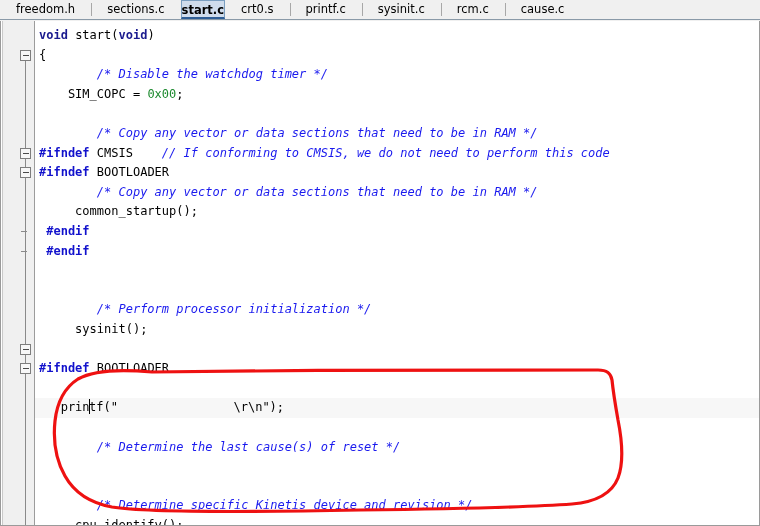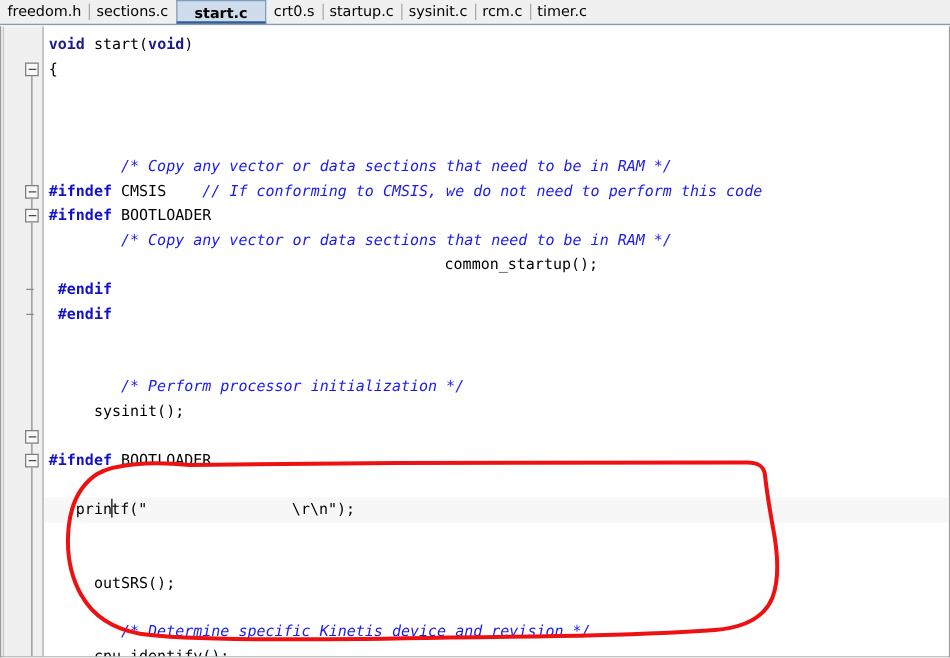--- a/index.html
+++ b/index.html
@@ -15,37 +15,37 @@
     position:absolute;left:0;top:0;width:760px;height:20px;
     background:#f0f0f0;
     display:flex;align-items:flex-end;
     box-sizing:border-box;
     border-bottom:1px solid #8a9aa8;
   }
   .tab{
     height:19px;line-height:19px;
     font-family:"DejaVu Sans",sans-serif;
     font-size:11.5px;color:#000000;
-    padding:0 6px;
+    padding:0 16px;
     box-sizing:border-box;
     white-space:nowrap;
     position:relative;
     background:transparent;
   }
   .tab + .tab::before{
     content:"";position:absolute;left:0;top:3px;bottom:3px;width:1px;background:#a8a8a8;
   }
   .tab.active{
     font-weight:bold;
     background:#cfdcec;
     border-left:1px solid #7a9ec0;
     border-right:1px solid #7a9ec0;
     border-top:1px solid #7a9ec0;
     border-bottom:2px solid #2f5e96;
-    padding:0 14px;
+    padding:0 0;
   }
   .tab.active::before{display:none;}
   .tab.active + .tab::before{display:none;}
 
   
   .editor{
     position:absolute;left:0;top:21px;width:760px;height:505px;
     background:#ffffff;box-sizing:border-box;
     border-left:1px solid #9a9a9a;
     border-right:1px solid #9a9a9a;
@@ -105,24 +105,24 @@
 </head>
 <body>
 
 <div id="app">
 
   <div class="tabbar">
     <div class="tab"><span>freedom.h</span></div>
     <div class="tab"><span>sections.c</span></div>
     <div class="tab active"><span>start.c</span></div>
     <div class="tab"><span>crt0.s</span></div>
-    <div class="tab"><span>startup.c</span></div>
+    <div class="tab"><span>printf.c</span></div>
     <div class="tab"><span>sysinit.c</span></div>
     <div class="tab"><span>rcm.c</span></div>
-    <div class="tab"><span>timer.c</span></div>
+    <div class="tab"><span>cause.c</span></div>
   </div>
 
   <div class="editor">
     <div class="frameshadow"></div>
 
     <div class="gutter">
       <div id="fold-layer" style="position: relative; height: 505px;">
           <div class="foldbox" style="left: 15px; top: 28.6px;"></div>
           <div class="foldbox" style="left: 15px; top: 126.6px;"></div>
           <div class="foldbox" style="left: 15px; top: 146.2px;"></div>
@@ -136,38 +136,39 @@
           <div class="foldline" style="left: 20px; top: 353.2px; height: 170.4px;"></div>
           <div class="foldtick" style="left: 16px; top: 210px; width: 6px;"></div>
           <div class="foldtick" style="left: 16px; top: 229.6px; width: 6px;"></div>
         </div>
     </div>
 
     <div class="codearea">
       <div id="code-lines" style="position: relative; height: 505px;">
           <div class="line" style="position: absolute; left: 0px; right: 0px; top: 5px;"><span class="kw">void </span><span class="plain">start(</span><span class="kw">void</span><span class="plain">)</span></div>
           <div class="line" style="position: absolute; left: 0px; right: 0px; top: 24.6px;"><span class="plain">{</span></div>
-          <div class="line" style="position: absolute; left: 0px; right: 0px; top: 44.2px;"><span class="plain">        </span></div>
+          <div class="line" style="position: absolute; left: 0px; right: 0px; top: 44.2px;"><span class="plain">        </span><span class="cmt">/* Disable the watchdog timer */</span></div>
+          <div class="line" style="position: absolute; left: 0px; right: 0px; top: 63.8px;"><span class="plain">    SIM_COPC = </span><span class="num">0x00</span><span class="plain">;</span></div>
           <div class="line" style="position: absolute; left: 0px; right: 0px; top: 83.4px;"></div>
           <div class="line" style="position: absolute; left: 0px; right: 0px; top: 103px;"><span class="plain">        </span><span class="cmt">/* Copy any vector or data sections that need to be in RAM */</span></div>
           <div class="line" style="position: absolute; left: 0px; right: 0px; top: 122.6px;"><span class="pre">#ifndef</span><span class="plain"> CMSIS    </span><span class="cmt">// If conforming to CMSIS, we do not need to perform this code</span></div>
           <div class="line" style="position: absolute; left: 0px; right: 0px; top: 142.2px;"><span class="pre">#ifndef</span><span class="plain"> BOOTLOADER</span></div>
           <div class="line" style="position: absolute; left: 0px; right: 0px; top: 161.8px;"><span class="plain">        </span><span class="cmt">/* Copy any vector or data sections that need to be in RAM */</span></div>
-          <div class="line" style="position: absolute; left: 0px; right: 0px; top: 181.4px; text-align: center;"><span class="plain">     common_startup();</span></div>
+          <div class="line" style="position: absolute; left: 0px; right: 0px; top: 181.4px;"><span class="plain">     common_startup();</span></div>
           <div class="line" style="position: absolute; left: 0px; right: 0px; top: 201px;"><span class="pre"> #endif</span></div>
           <div class="line" style="position: absolute; left: 0px; right: 0px; top: 220.6px;"><span class="pre"> #endif</span></div>
           <div class="line" style="position: absolute; left: 0px; right: 0px; top: 240.2px;"></div>
           <div class="line" style="position: absolute; left: 0px; right: 0px; top: 259.8px;"></div>
           <div class="line" style="position: absolute; left: 0px; right: 0px; top: 279.4px;"><span class="plain">        </span><span class="cmt">/* Perform processor initialization */</span></div>
           <div class="line" style="position: absolute; left: 0px; right: 0px; top: 299px;"><span class="plain">     sysinit();</span></div>
           <div class="line" style="position: absolute; left: 0px; right: 0px; top: 338.2px;"><span class="pre">#ifndef</span><span class="plain"> BOOTLOADER</span></div>
           <div class="line" style="position: absolute; left: 0px; right: 0px; top: 357.8px;"></div>
           <div class="line curline" style="position: absolute; left: 0px; right: 0px; top: 377.4px;"><span class="plain">   prin</span><span class="caret"></span><span class="plain">tf("                \r\n");</span></div>
           <div class="line" style="position: absolute; left: 0px; right: 0px; top: 397px;"></div>
-          <div class="line" style="position: absolute; left: 0px; right: 0px; top: 436.2px;"><span class="plain">     outSRS();</span></div>
+          <div class="line" style="position: absolute; left: 0px; right: 0px; top: 416.6px;"><span class="plain">        </span><span class="cmt">/* Determine the last cause(s) of reset */</span></div>
           <div class="line" style="position: absolute; left: 0px; right: 0px; top: 455.8px;"></div>
           <div class="line" style="position: absolute; left: 0px; right: 0px; top: 475.4px;"><span class="plain">        </span><span class="cmt">/* Determine specific Kinetis device and revision */</span></div>
           <div class="line" style="position: absolute; left: 0px; right: 0px; top: 495px;"><span class="plain">     cpu_identify();</span></div>
         </div>
     </div>
   </div>
 
   <svg class="ink" viewBox="0 0 760 526">
     <path id="ink-path" d="M 152,372
          C 120,369 92,371 78,379

